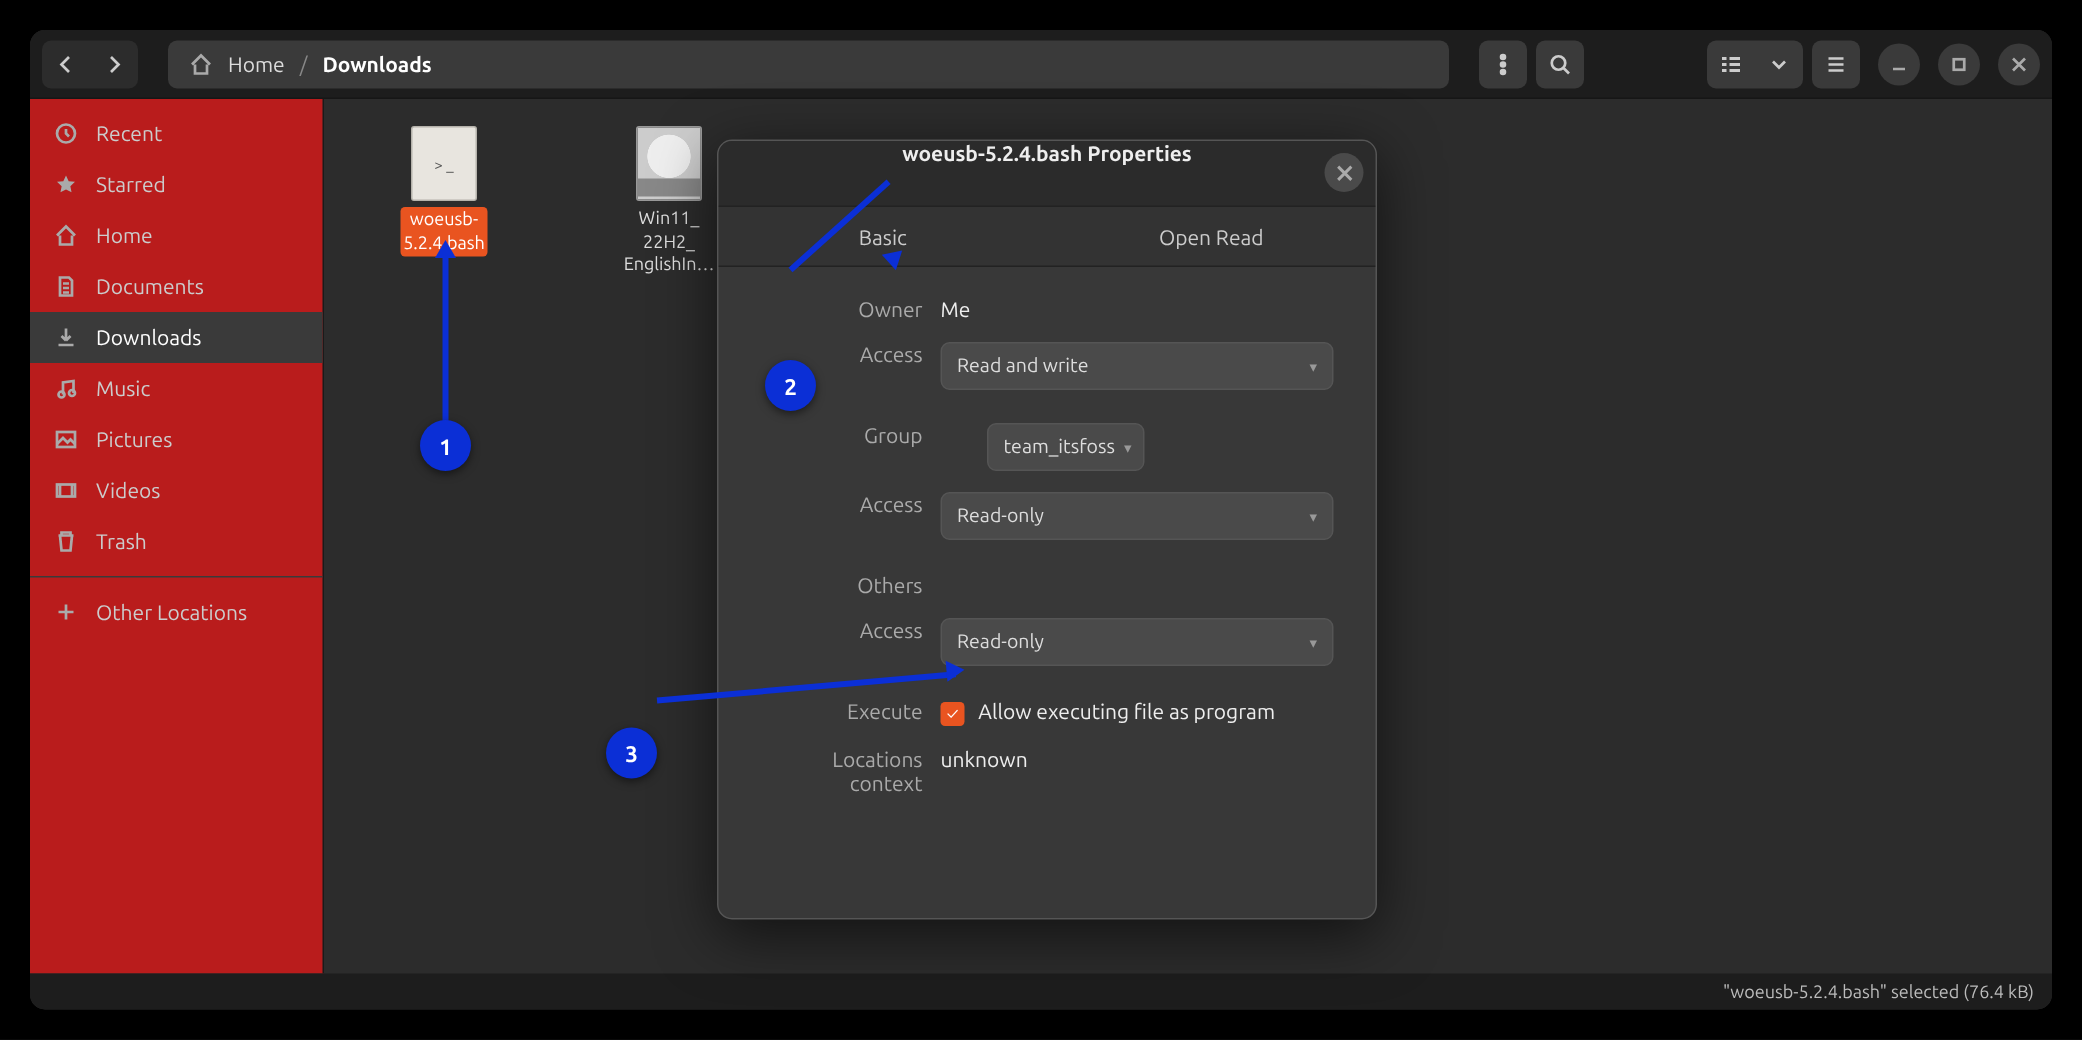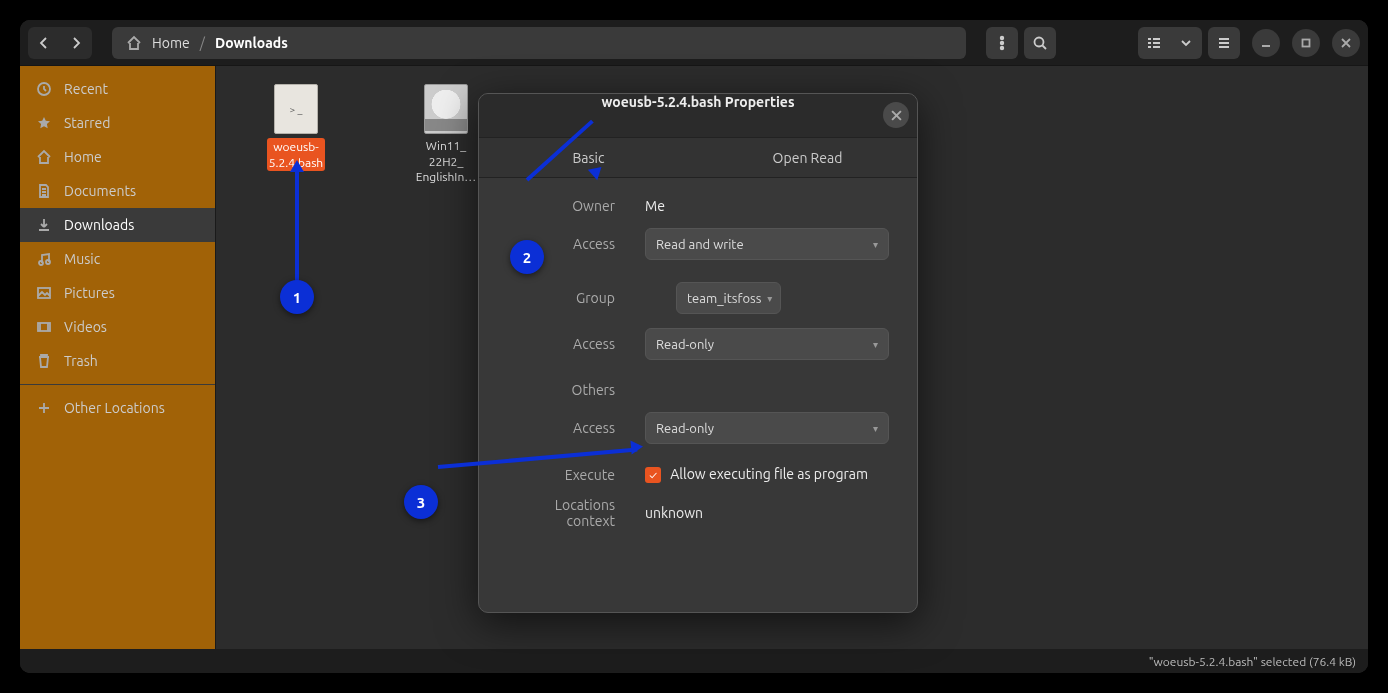--- a/index.html
+++ b/index.html
@@ -30,21 +30,21 @@
   .pathbar .sep { color: #888; }
   .pathbar .crumb-active { color: #fff; font-weight: 600; }
   .win-btn {
     width: 28px; height: 28px; border-radius: 50%; background: #3a3a3a;
     display: flex; align-items: center; justify-content: center; color: #ccc;
     margin-left: 6px; font-size: 11px;
   }
   
   .body { display: flex; height: calc(100% - 46px - 24px); }
   .sidebar {
-    width: 196px; background: #a16207; border-right: 1px solid #1a1a1a;
+    width: 196px; background: #b91c1c; border-right: 1px solid #1a1a1a;
     padding-top: 6px; display: flex; flex-direction: column;
   }
   .side-item {
     display: flex; align-items: center; gap: 12px; padding: 9px 16px;
     color: #ccc; font-size: 14px;
   }
   .side-item.active { background: #3a3a3a; color: #fff; }
   .side-item .ic { width: 16px; height: 16px; display: flex; align-items: center; justify-content: center; color: #aaa; }
   .side-divider { height: 1px; background: #3a3a3a; margin: 6px 0; }
   .content { flex: 1; position: relative; background: #2c2c2c; }
@@ -83,21 +83,21 @@
     font-weight: 600; border-bottom: 1px solid #222; }
   .dlg-close { position: absolute; right: 8px; top: 8px; width: 26px; height: 26px;
     border-radius: 50%; background: #4a4a4a; display: flex; align-items: center;
     justify-content: center; color: #ddd; font-size: 13px; }
   .tabbar { display: flex; height: 40px; border-bottom: 1px solid #222;
     background: #333; }
   .tab { flex: 1; display: flex; align-items: center; justify-content: center;
     color: #ccc; font-size: 14px; }
   .tab.active { color: #fff; border-bottom: 3px solid #e95420; font-weight: 500; }
   .dlg-body { flex: 1; padding: 20px 28px 10px; }
-  .row { display: flex; align-items: center; gap: 30px; margin-bottom: 14px; }
+  .row { display: flex; align-items: flex-start; gap: 12px; margin-bottom: 14px; }
   .row .lab { width: 108px; text-align: right; color: #aaa; font-size: 14px; }
   .row .val { color: #eee; font-size: 14px; flex: 1; }
   .sel { flex: 1; height: 32px; background: #4a4a4a; border: 1px solid #555;
     border-radius: 6px; display: flex; align-items: center; justify-content: space-between;
     padding: 0 10px; color: #ddd; font-size: 13px; }
   .sel .caret { color: #999; font-size: 10px; }
   .chk { width: 16px; height: 16px; background: #e95420; border-radius: 3px;
     display: inline-flex; align-items: center; justify-content: center; color:#fff;
     font-size: 11px; margin-right: 6px; }
   

